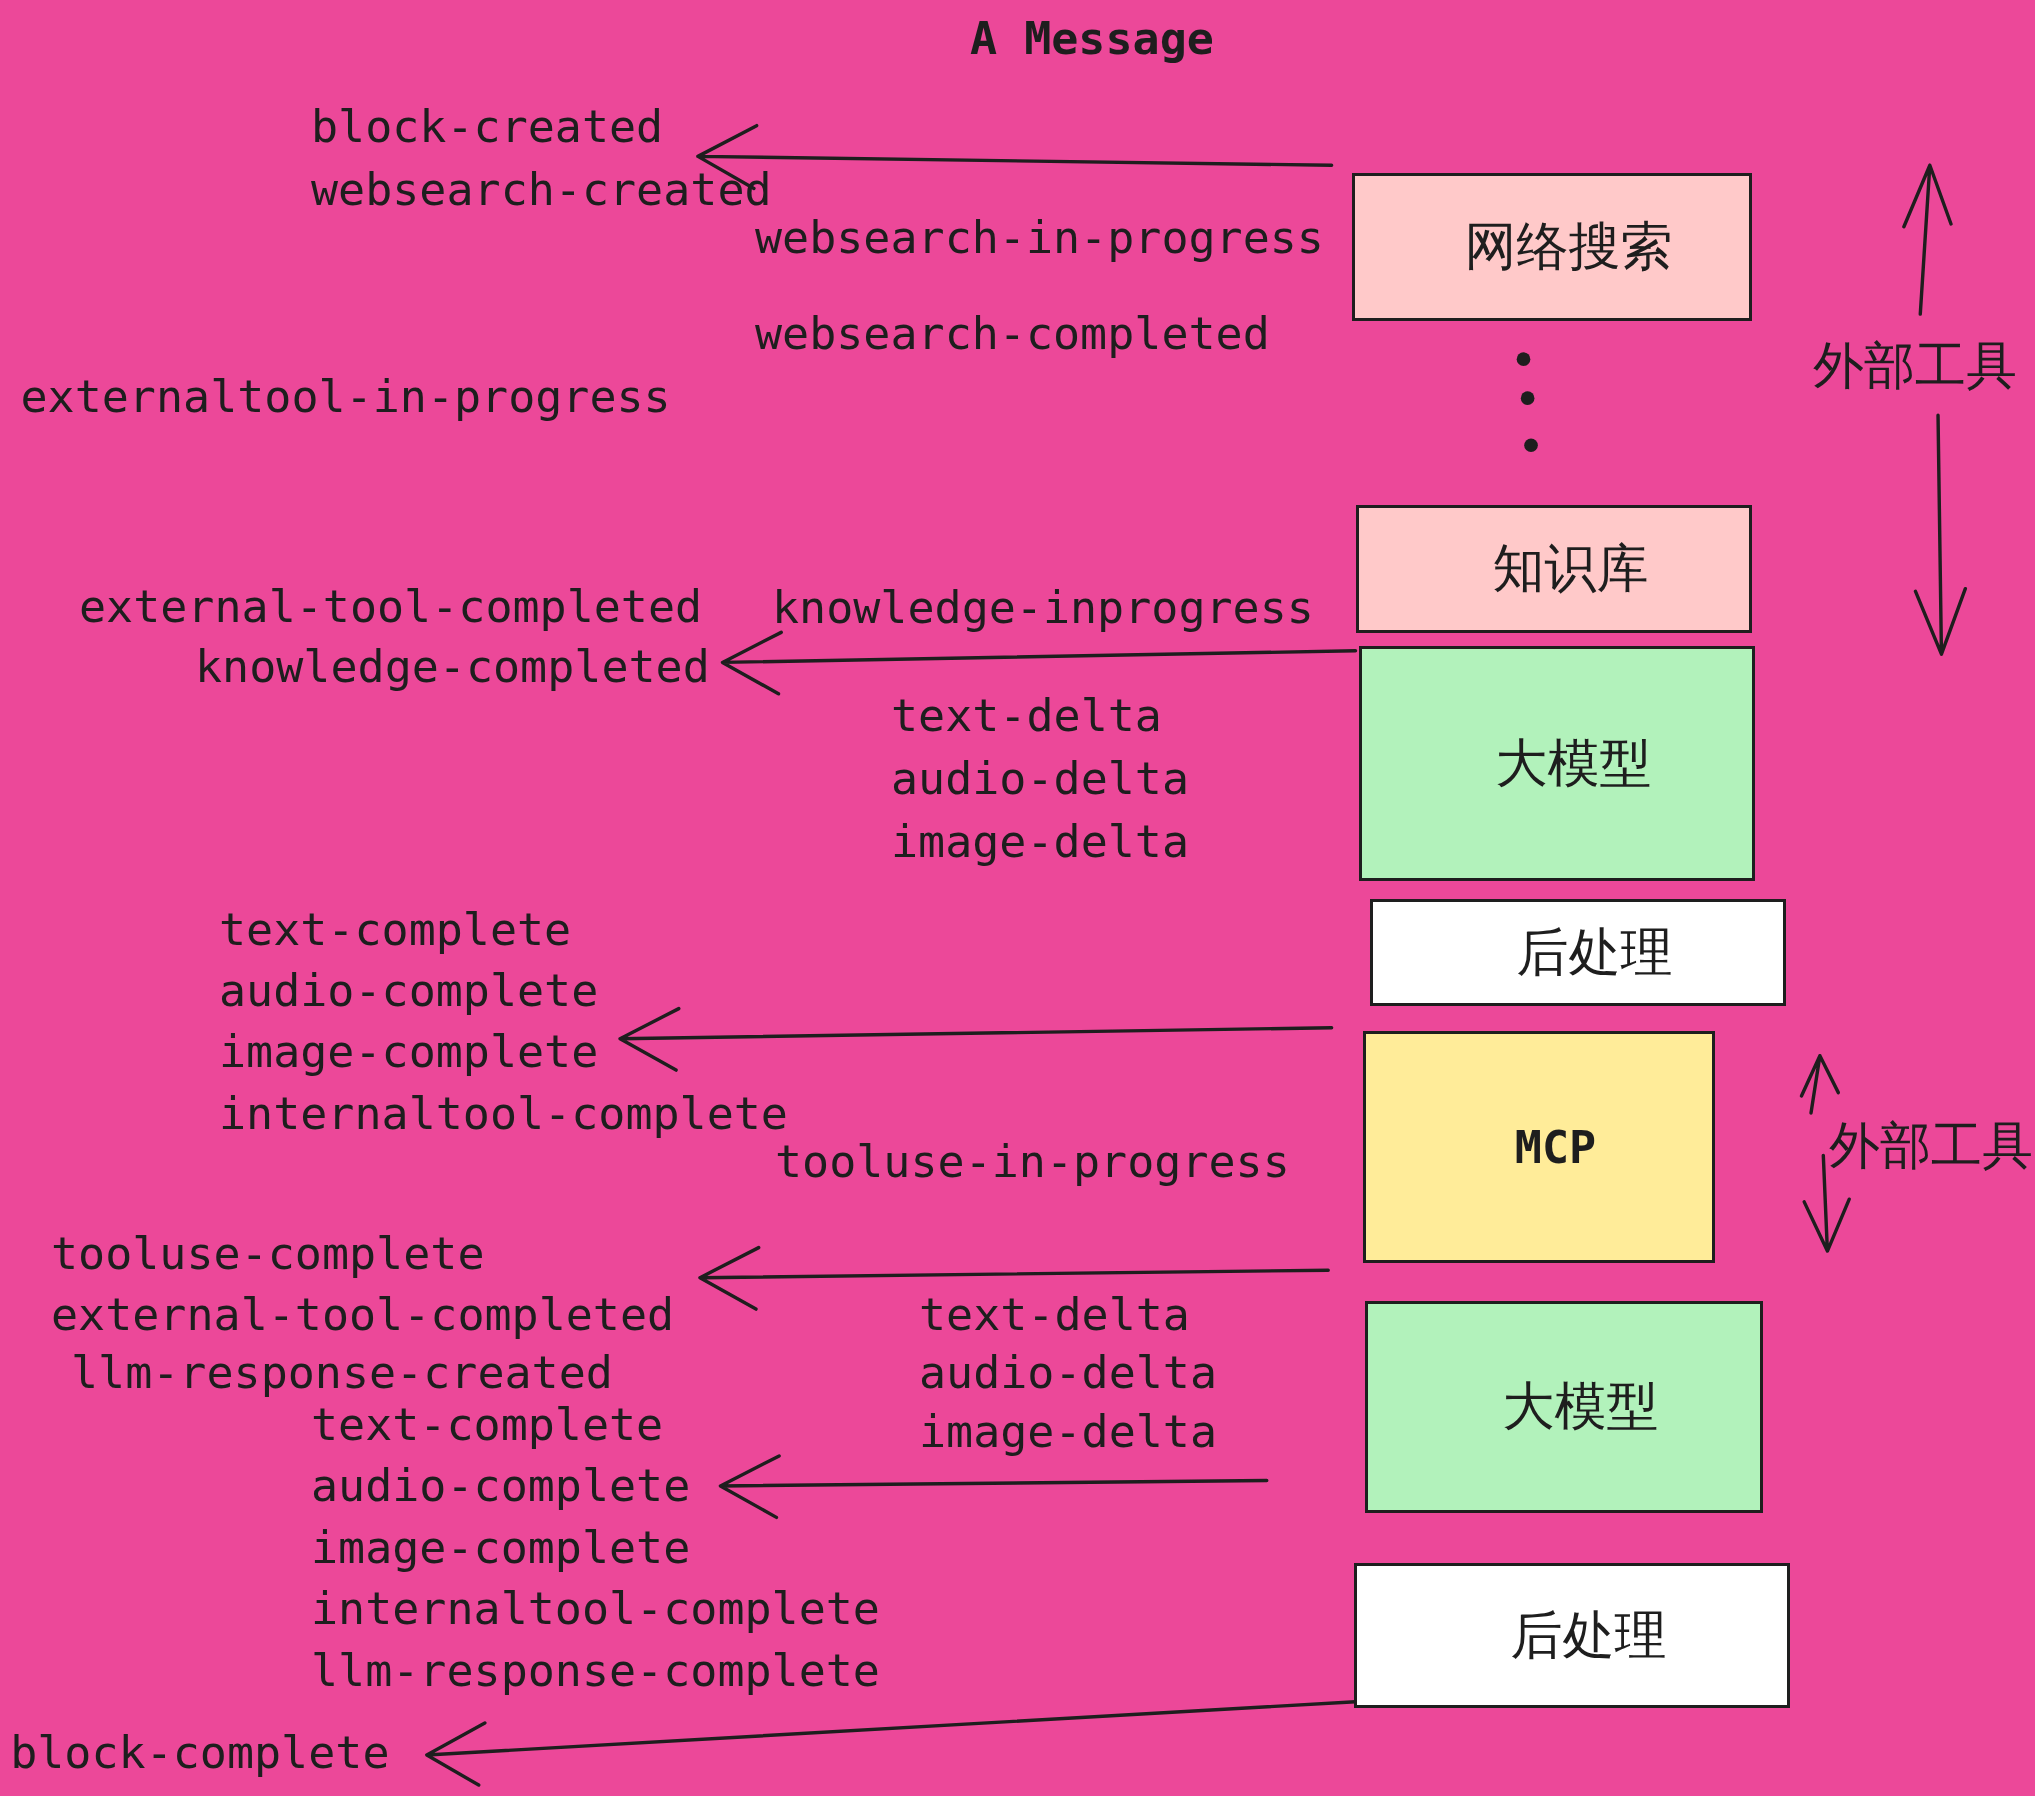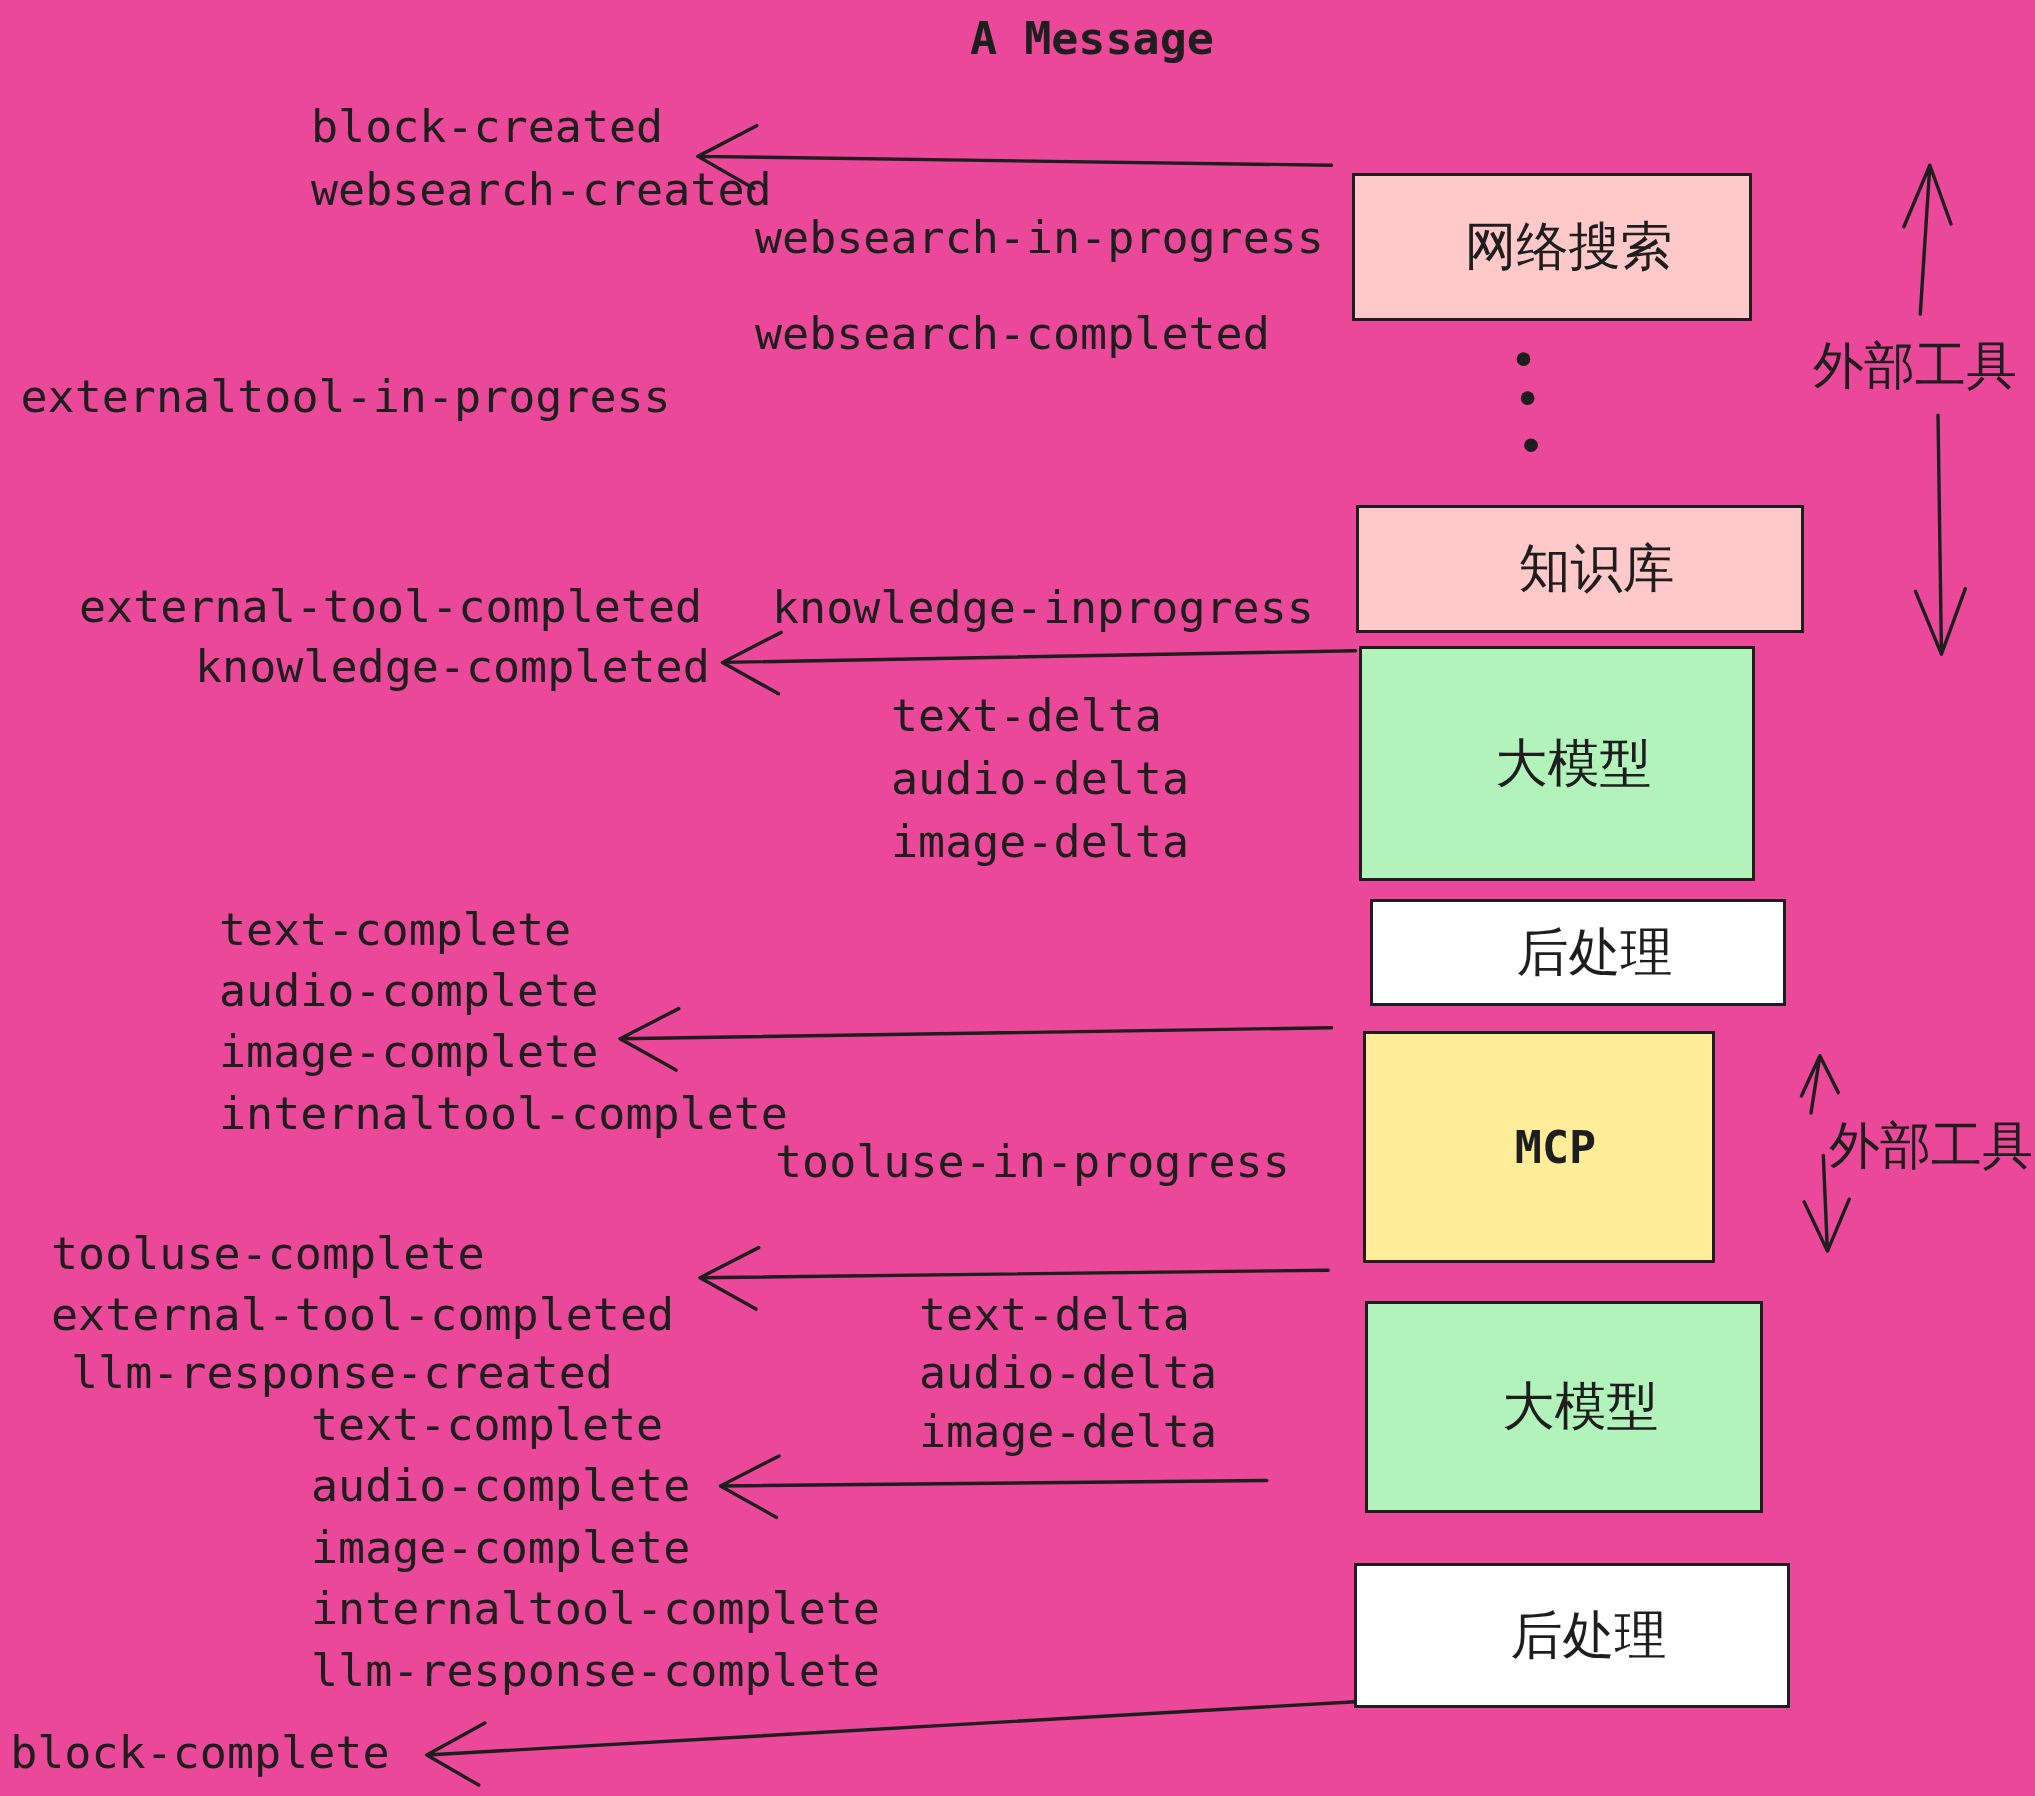--- a/index.html
+++ b/index.html
@@ -97,21 +97,21 @@
     <circle cx="2231" cy="526" r="10" fill="#1e1e1e"></circle>
     <circle cx="2237" cy="583" r="10" fill="#1e1e1e"></circle>
     <circle cx="2242" cy="652" r="10" fill="#1e1e1e"></circle>
   </svg>
 
   <div class="title" style="left:970px;top:12.3px;position:absolute;">A Message</div>
 
   <div class="box" style="left:1352px;top:173px;width:400px;height:148px;background:#ffc9c9;">
     <span class="lbl">网络搜索</span>
   </div>
-  <div class="box" style="left:1356px;top:505px;width:448px;height:128px;background:#ffc9c9;">
+  <div class="box" style="left:1356px;top:505px;width:396px;height:128px;background:#ffc9c9;">
     <span class="lbl">知识库</span>
   </div>
   <div class="box" style="left:1359px;top:646px;width:396px;height:235px;background:#b2f2bb;">
     <span class="lbl">大模型</span>
   </div>
   <div class="box" style="left:1370px;top:899px;width:416px;height:107px;background:#ffffff;">
     <span class="lbl">后处理</span>
   </div>
   <div class="box" style="left:1363px;top:1031px;width:352px;height:232px;background:#ffec99;text-align:right;">
     <span class="lbl mono">MCP</span>

